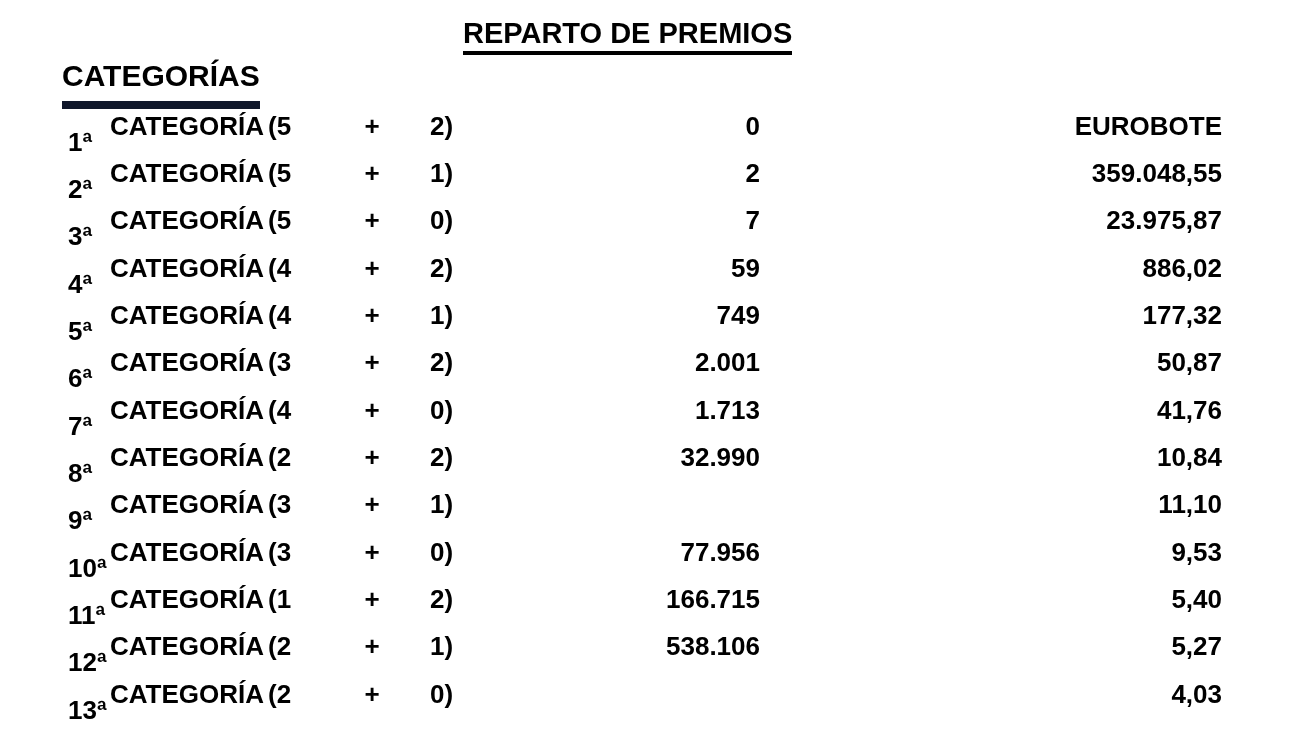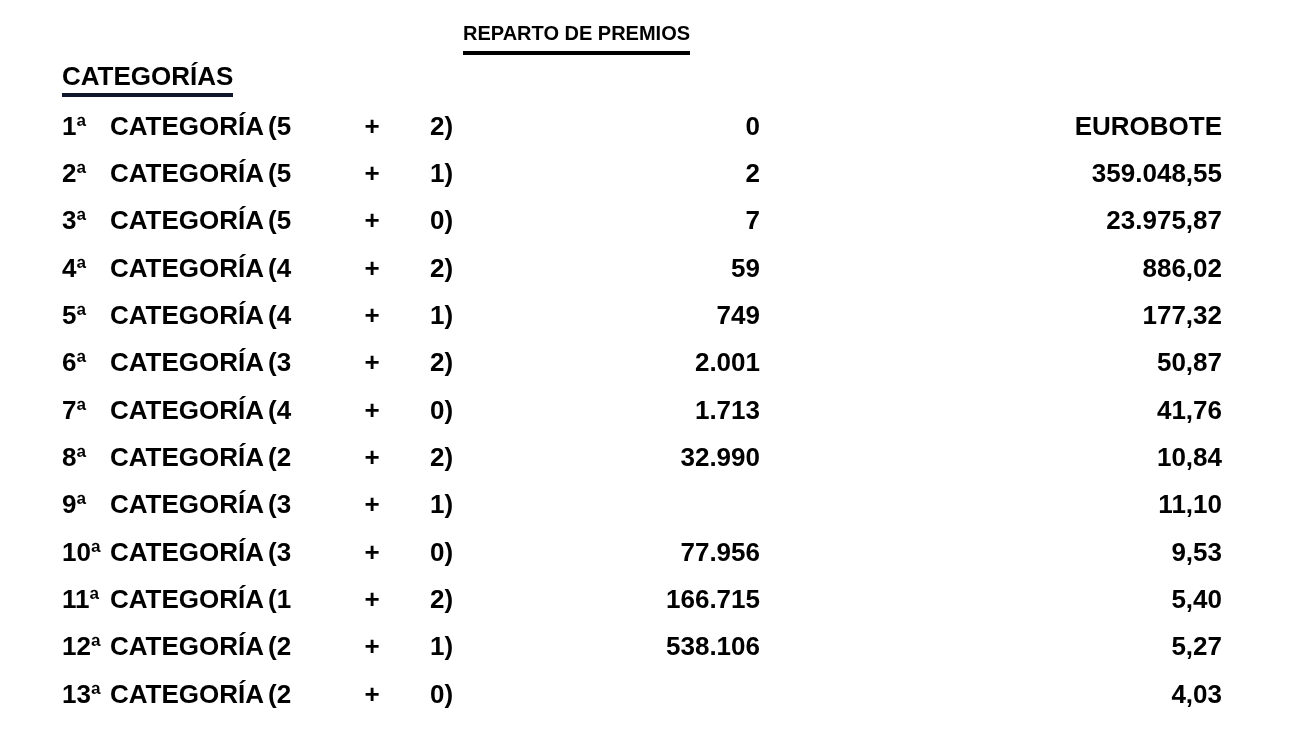--- a/index.html
+++ b/index.html
@@ -16,33 +16,33 @@
     height: 738px;
     background: #ffffff;
     color: #000000;
     font-family: "Liberation Sans", "DejaVu Sans", sans-serif;
     font-weight: bold;
   }
   .title {
     position: absolute;
     left: 463px;
     top: 18px;
-    font-size: 20px;
+    font-size: 29px;
     line-height: 30px;
     border-bottom: 4px solid #000000;
     padding-bottom: 3px;
     white-space: nowrap;
   }
   .col-header {
     position: absolute;
     top: 62px;
-    font-size: 26px;
+    font-size: 30px;
     line-height: 28px;
-    border-bottom: 4px solid #0f172a;
-    padding-bottom: 3px;
+    border-bottom: 8px solid #0f172a;
+    padding-bottom: 11px;
     white-space: nowrap;
   }
   .hdr-categorias { left: 62px; }
   .hdr-acertantes { left: 583px; }
   .hdr-premio    { left: 982px; }
 
   .rows {
     position: absolute;
     left: 0;
     top: 102px;
@@ -52,21 +52,21 @@
     position: relative;
     height: 47.35px;
     font-size: 26px;
   }
   .row span {
     position: absolute;
     top: 50%;
     transform: translateY(-50%);
     white-space: nowrap;
   }
-  .c-ord    { left: 62px; }
+  .c-ord    { left: 68px; margin-top: 16px; }
   .c-name   { left: 110px; }
   .c-open   { left: 268px; }
   .c-plus   { left: 357px; width: 30px; text-align: center; }
   .c-close  { left: 430px; }
   .c-acert  { left: 460px; width: 300px; text-align: right; }
   .c-premio { left: 922px; width: 300px; text-align: right; }
 </style>
 </head>
 <body>
 

